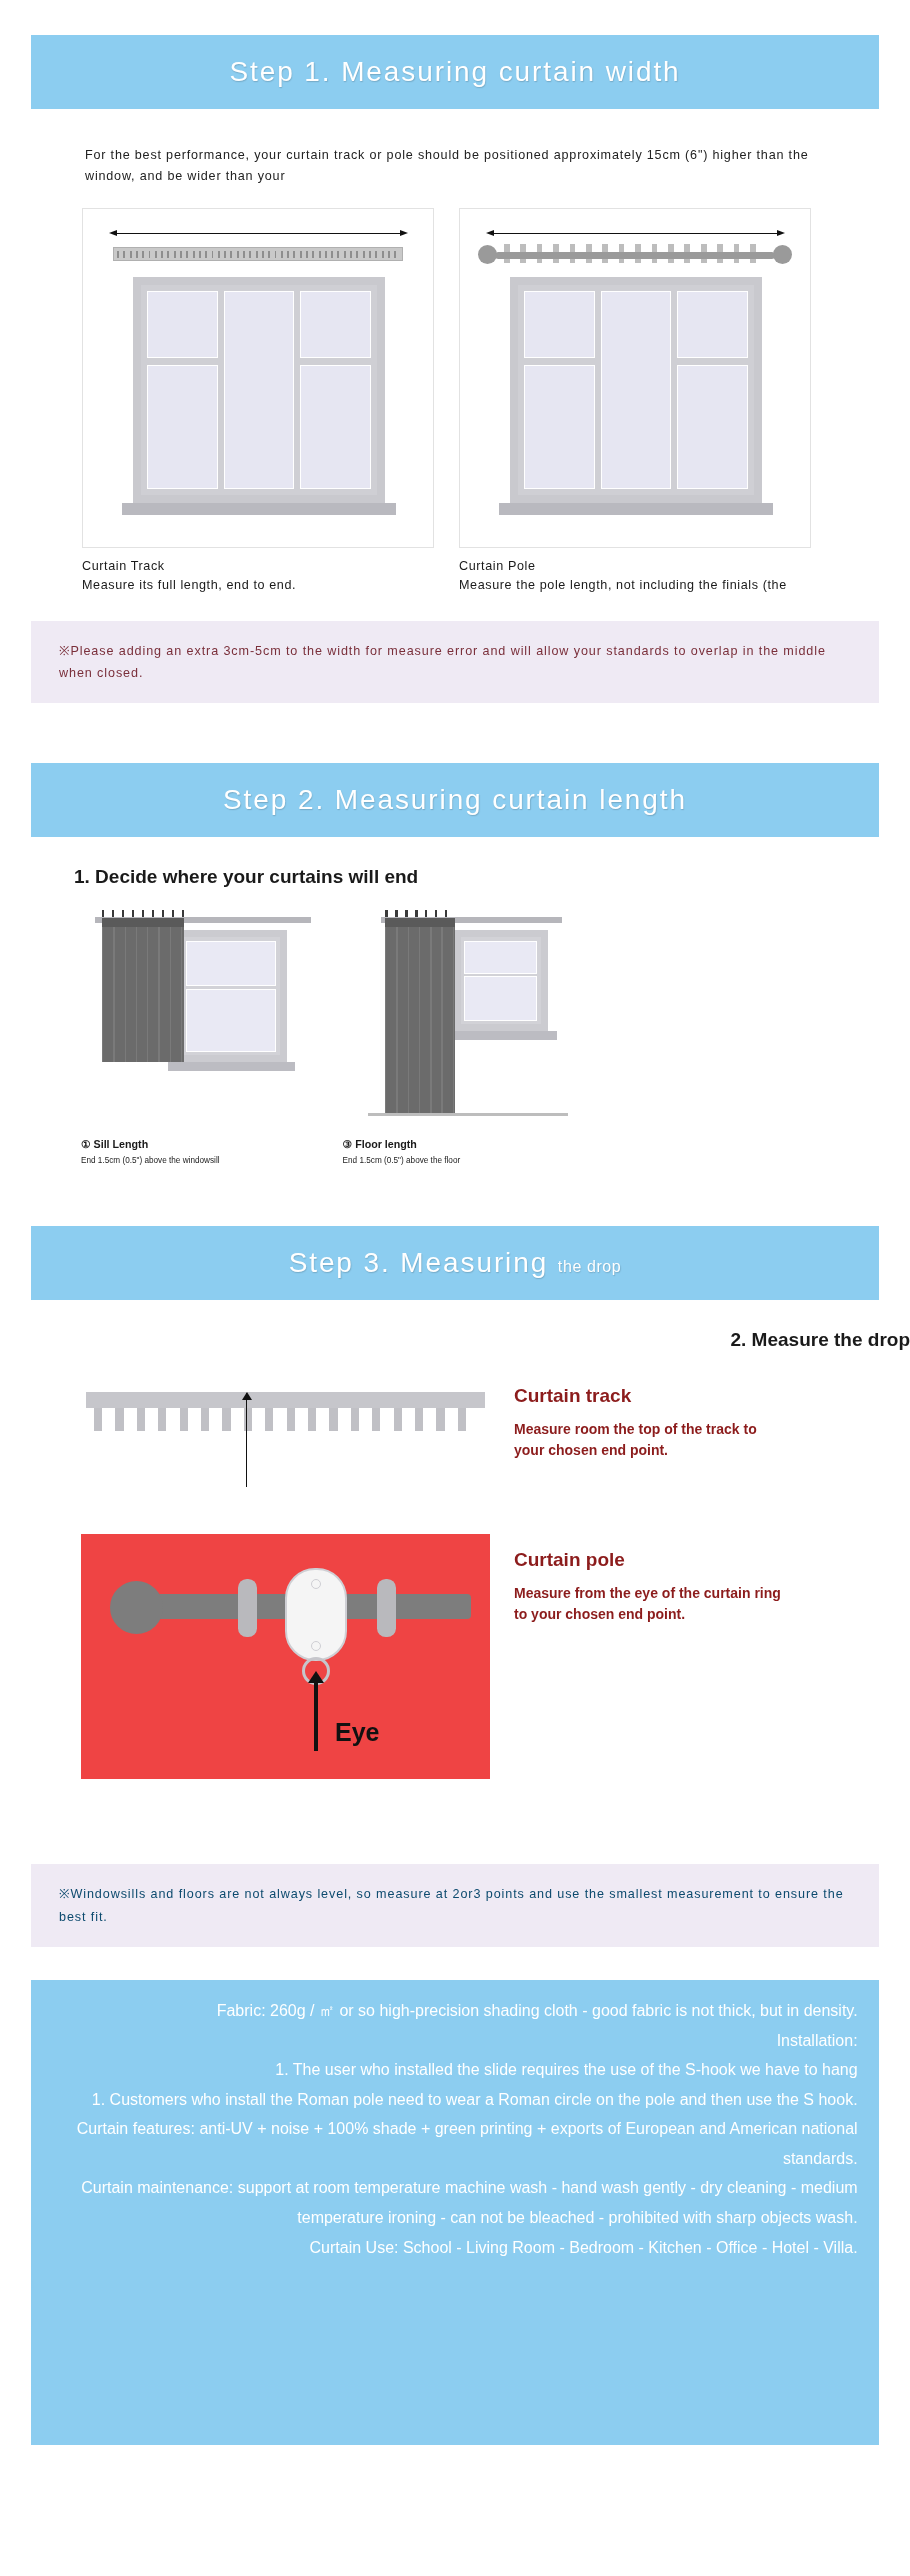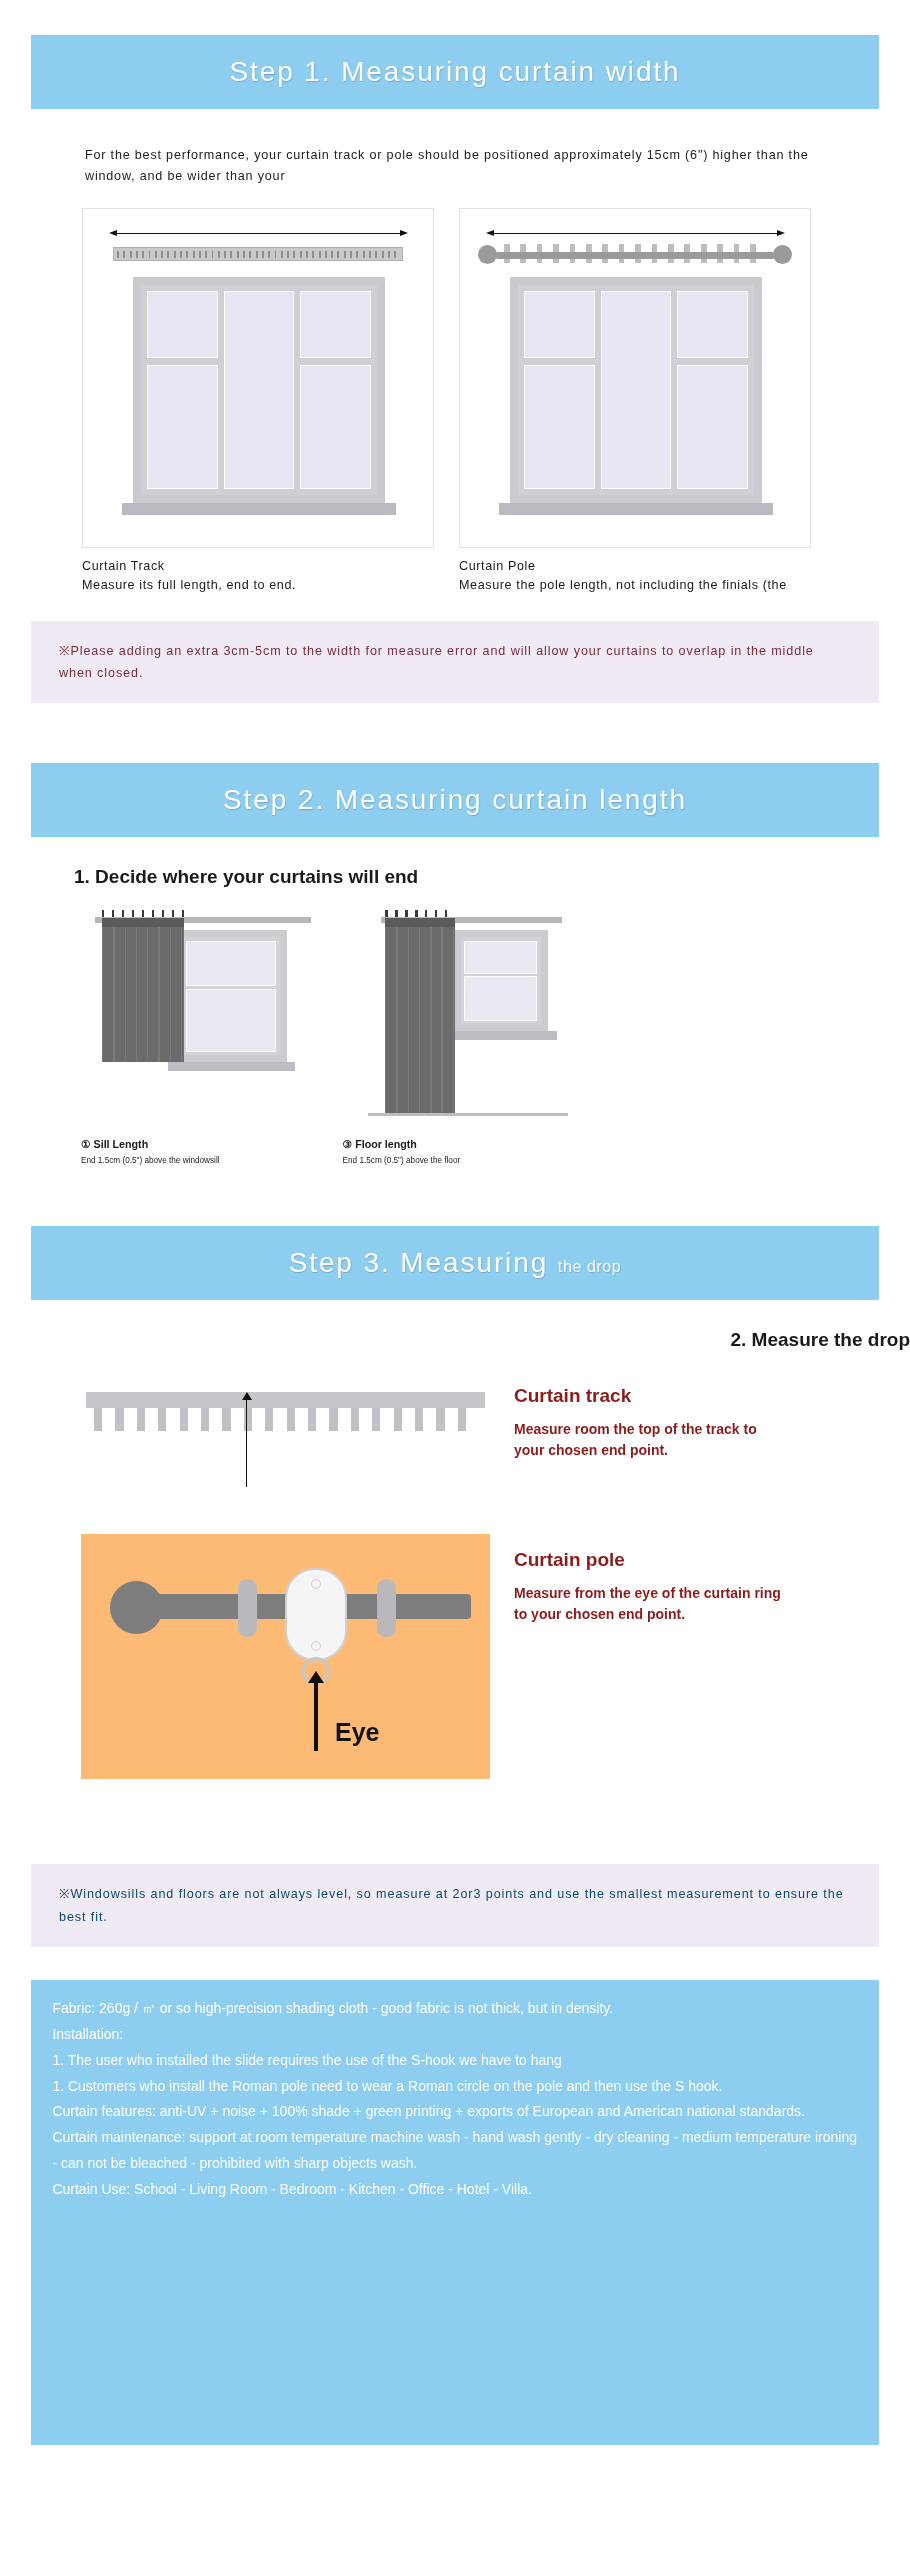--- a/index.html
+++ b/index.html
@@ -140,21 +140,21 @@
   .trackfig .hooks2 {
     position: absolute; left: 12.6px; right: 12.6px; top: 38px; height: 22.6px;
     background: repeating-linear-gradient(to right, #c0c0c5 0 8.2px, transparent 8.2px 21.4px);
   }
   .trackfig .dn-arrow { position: absolute; left: 165px; top: 22.6px; width: 1.3px; height: 94px; background: #111; }
   .trackfig .dn-arrow:before {
     content: ""; position: absolute; top: -0.6px; left: -4.4px; width: 0; height: 0;
     border-left: 5px solid transparent; border-right: 5px solid transparent; border-bottom: 8.8px solid #111;
   }
 
-  .polefig { height: 245px; background: #fdba74; position: relative; }
+  .polefig { height: 245px; background: #ef4444; position: relative; }
   .polefig .pole { position: absolute; left: 75px; right: 19px; top: 60px; height: 25px; background: #7d7d7d; border-radius: 3.8px; }
   .polefig .ball { position: absolute; left: 29px; top: 47px; width: 53px; height: 53px; border-radius: 50%; background: #7d7d7d; }
   .polefig .ring { position: absolute; top: 45px; width: 19px; height: 58px; border-radius: 8.8px; background: #b9b9bd; }
   .polefig .ring.r1 { left: 157px; }
   .polefig .ring.r2 { left: 296px; }
   .polefig .bracket {
     position: absolute; left: 204px; top: 34px; width: 62px; height: 93px;
     border: 2.5px solid #cfcfd4; border-radius: 30px; background: #f5f5f5;
   }
   .polefig .bracket i { position: absolute; left: 50%; width: 10px; height: 10px; margin-left: -5px; border-radius: 50%; border: 1.9px solid #cfcfd4; }
@@ -170,23 +170,24 @@
     border-left: 8.2px solid transparent; border-right: 8.2px solid transparent; border-bottom: 12.6px solid #111;
   }
   .polefig .eye-label { position: absolute; left: 254px; top: 184px; font-size: 25px; font-weight: bold; color: #111; }
 
   
   .spec {
     margin: 33px 31px 0 31px;
     background: #8ccdf0;
     color: #ffffff;
     padding: 16.4px 21.4px 25px 21.4px;
-    font-size: 14px;
+    font-size: 16px;
     line-height: 1.85;
     min-height: 465px;
+    text-align: right;
   }
   .spec p { margin: 0; }
   .gap { height: 35px; }
   .gap-lg { height: 60px; }
 </style>
 </head>
 <body>
 
 <div class="page">
 
@@ -253,21 +254,21 @@
         </div>
         <div class="sill"></div>
       </div>
       <div class="caption">
         <span class="t">Curtain Pole</span>
         <span class="t">Measure the pole length, not including the finials (the</span>
       </div>
     </div>
   </div>
 
-  <div class="note-box">※Please adding an extra 3cm-5cm to the width for measure error and will allow your curtains to overlap in the middle when closed.</div>
+  <div class="note-box">※Please adding an extra 3cm-5cm to the width for measure error and will allow your standards to overlap in the middle when closed.</div>
 
   <div class="gap-lg"></div>
 
   <div class="banner">
     <div class="banner-text">Step 2. Measuring curtain length</div>
   </div>
 
   <div class="subhead">1. Decide where your curtains will end</div>
 
   <div class="len-row">

